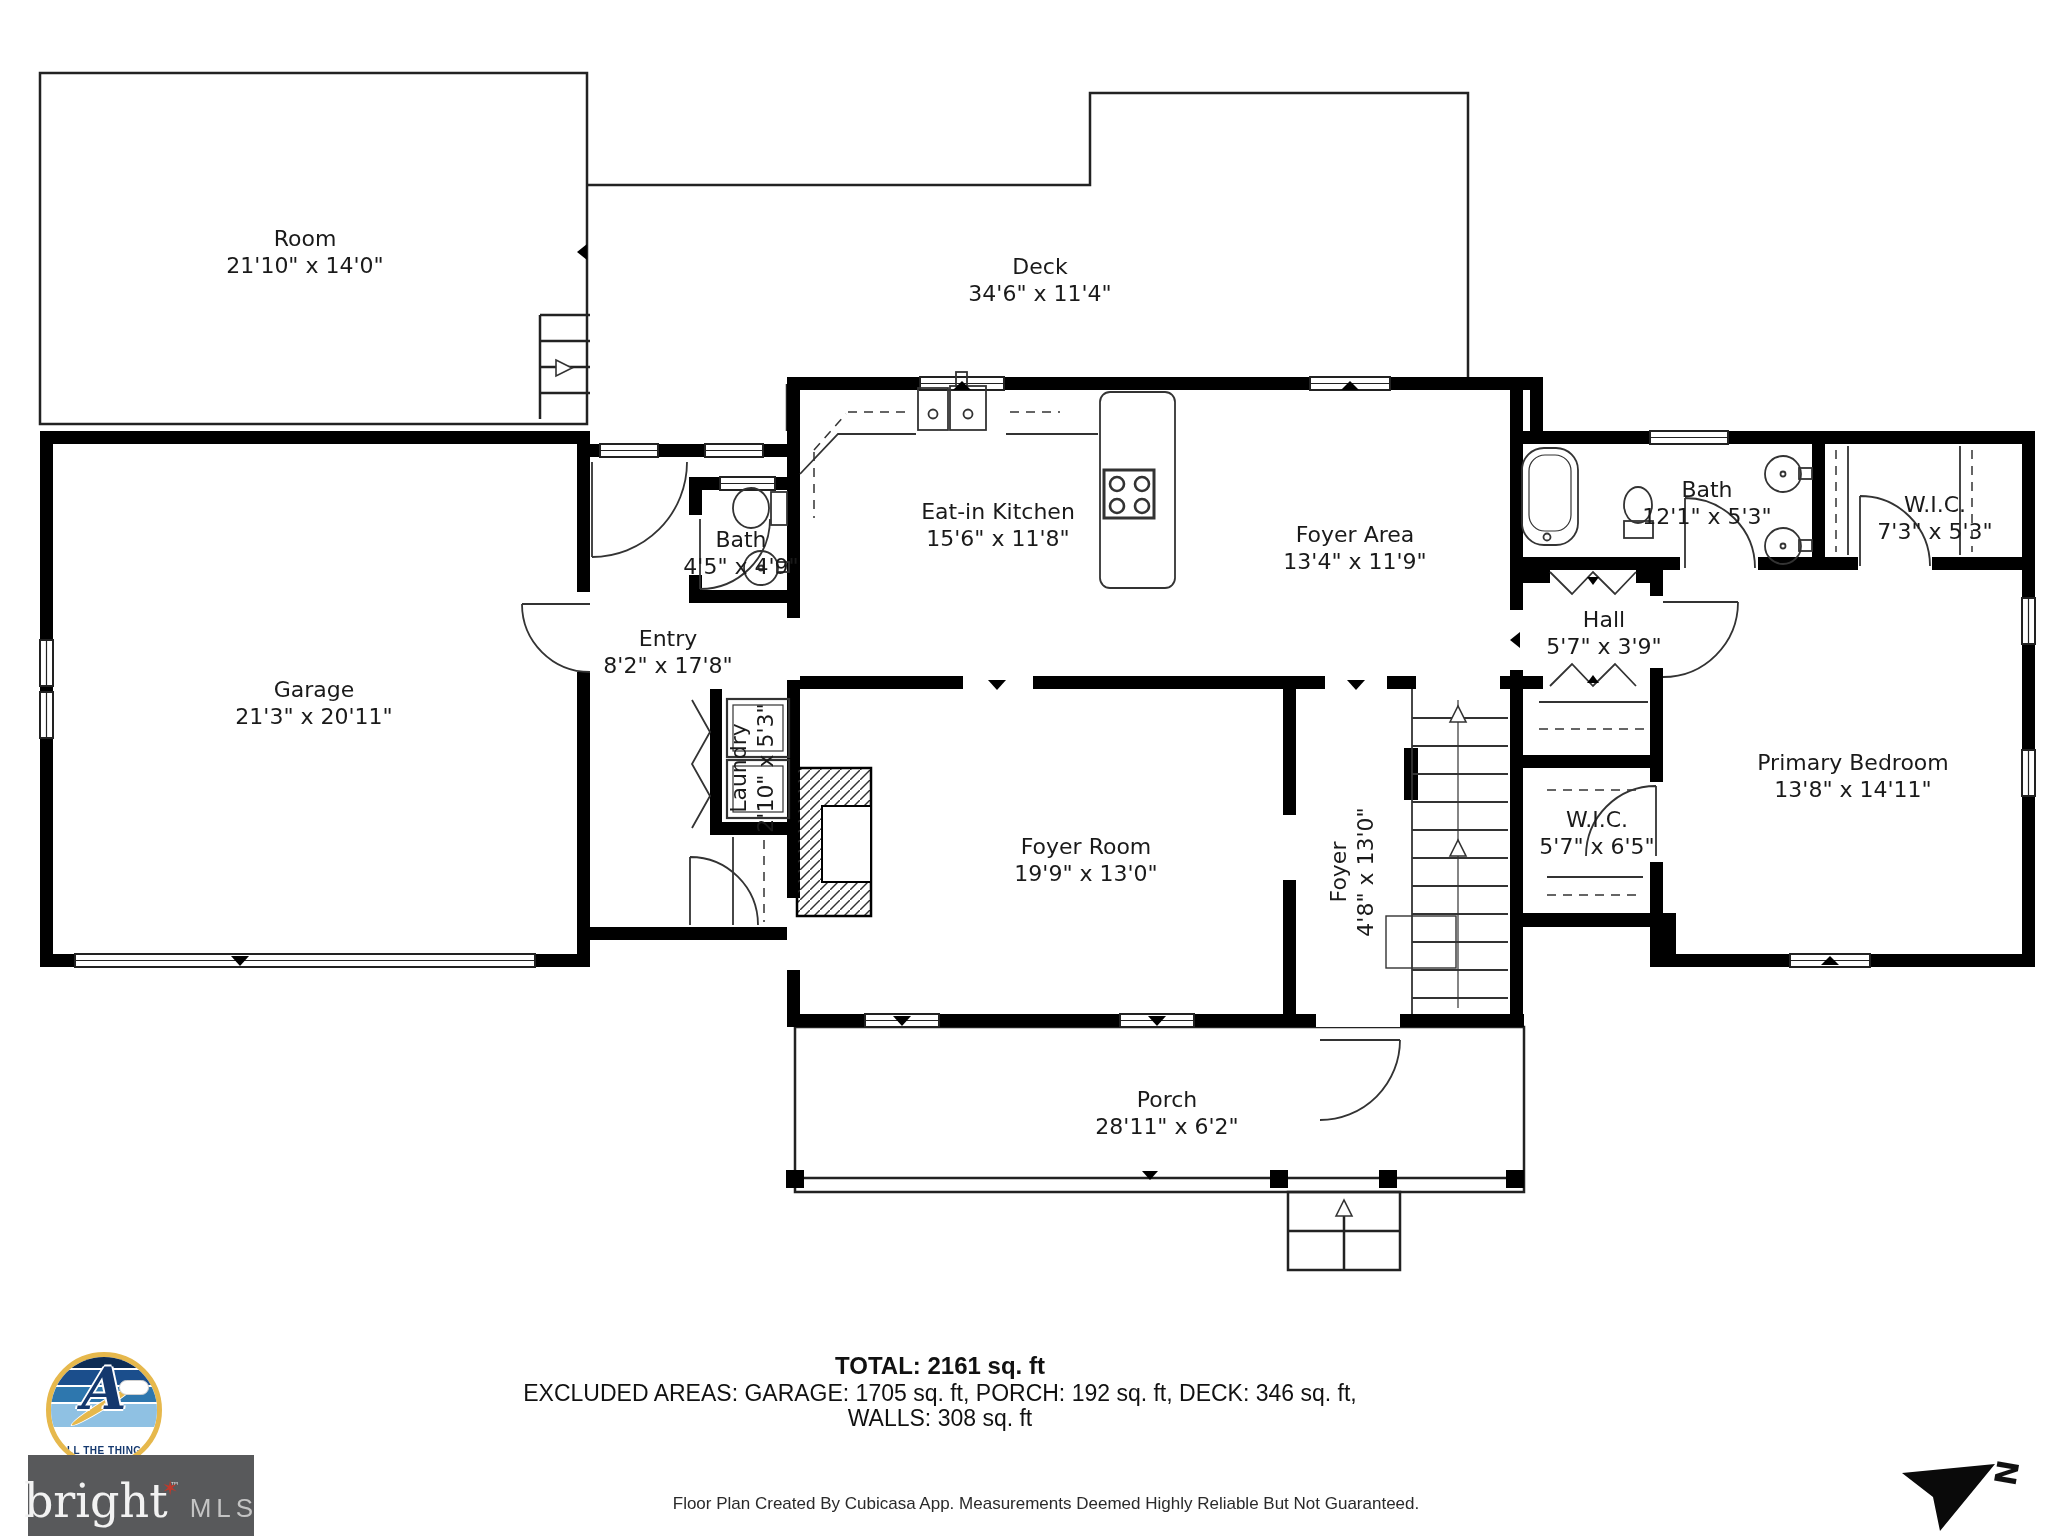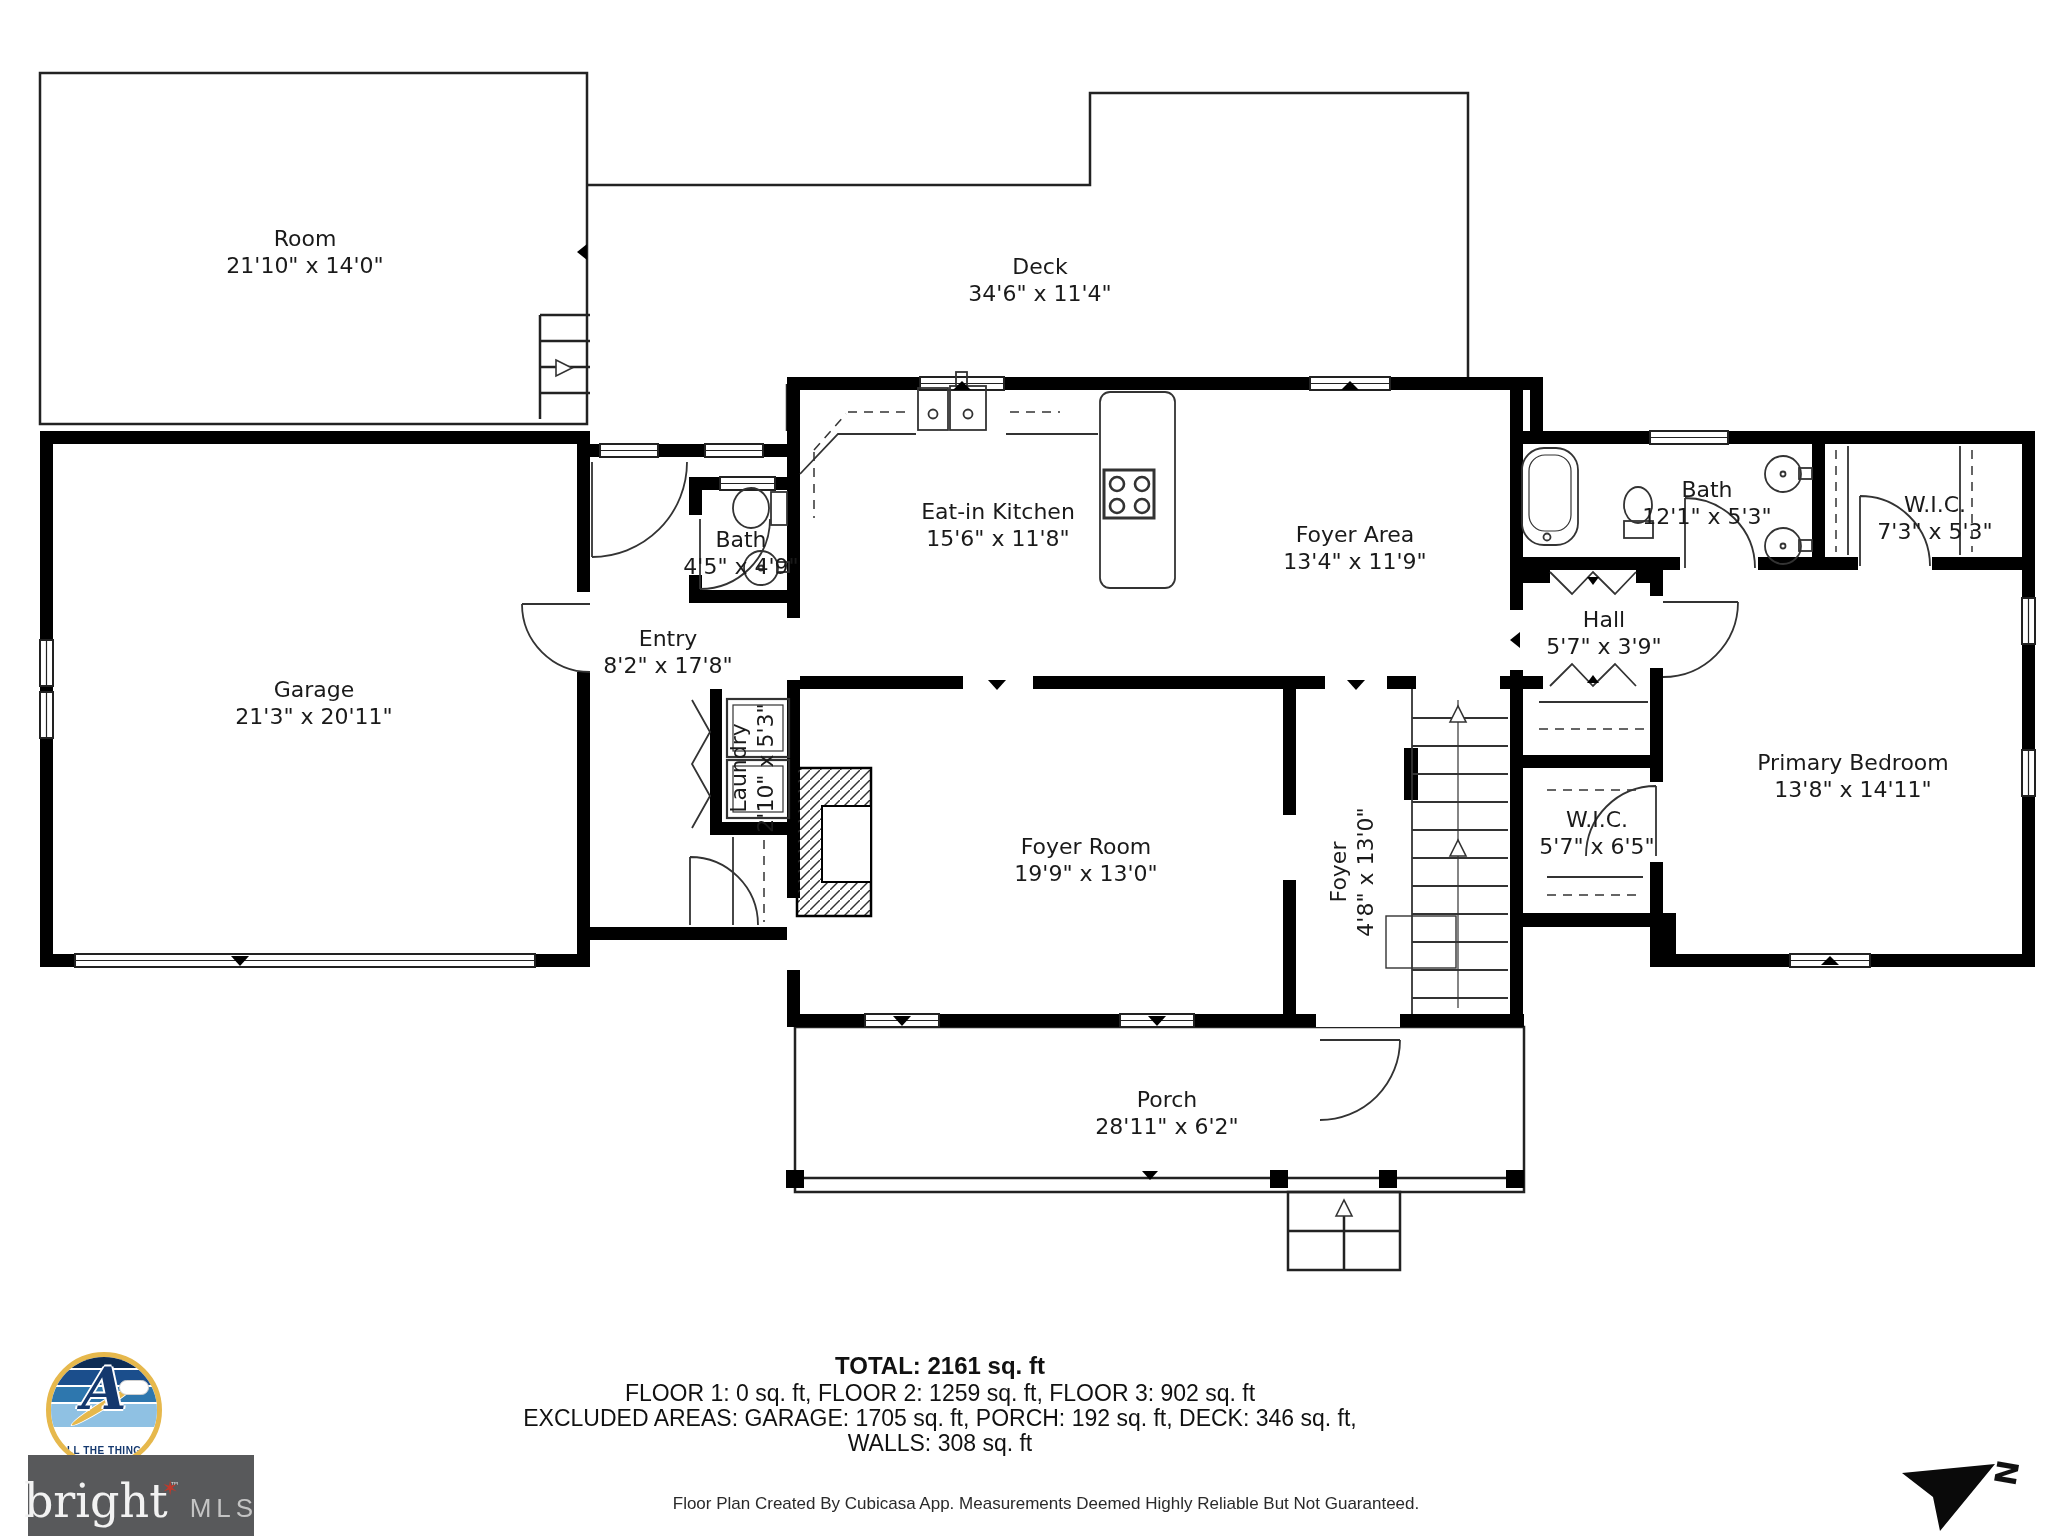--- a/index.html
+++ b/index.html
@@ -329,21 +329,20 @@
   <div>Primary Bedroom</div>
   <div>13'8" x 14'11"</div>
 </div>
 <div class="lbl" style="left:1167px;top:1113px">
   <div>Porch</div>
   <div>28'11" x 6'2"</div>
 </div>
 
 <div class="summary">
   <div class="total">TOTAL: 2161 sq. ft</div>
-  <div>FLOOR 1: 0 sq. ft, FLOOR 2: 1259 sq. ft, FLOOR 3: 902 sq. ft</div>
   <div>EXCLUDED AREAS: GARAGE: 1705 sq. ft, PORCH: 192 sq. ft, DECK: 346 sq. ft,</div>
   <div>WALLS: 308 sq. ft</div>
 </div>
 <div class="disclaimer">Floor Plan Created By Cubicasa App. Measurements Deemed Highly Reliable But Not Guaranteed.</div>
 
 <div class="badge">
   <div class="stripes"></div>
   <div class="swoosh"></div>
   <div class="cloud"></div>
   <div class="a-letter">A</div>

